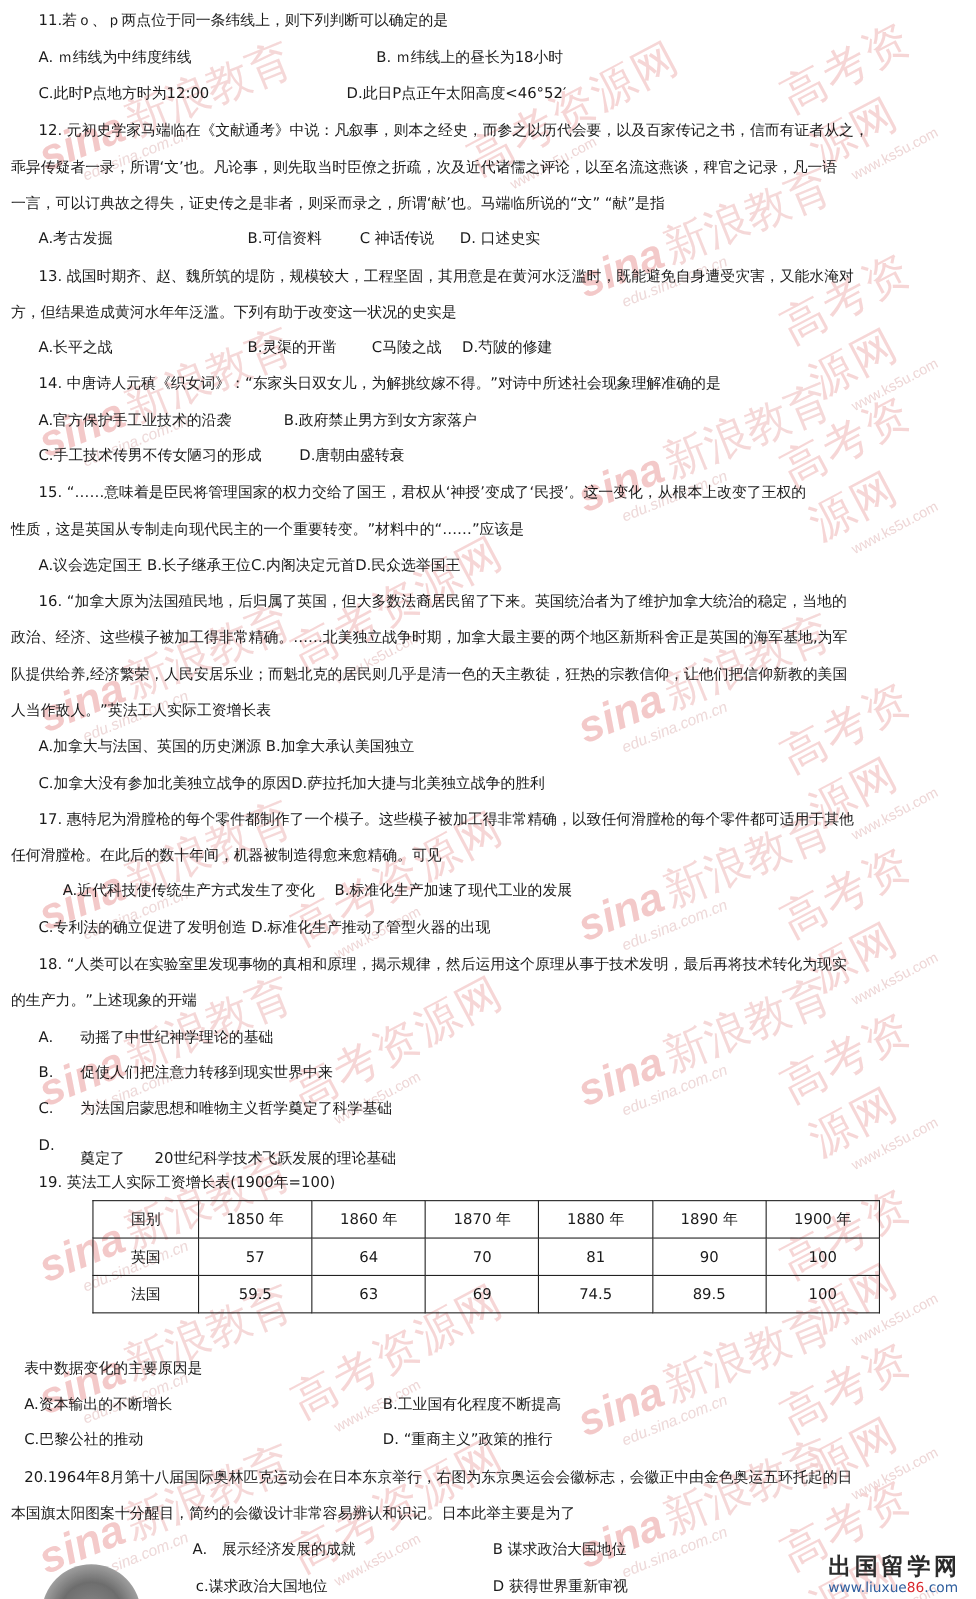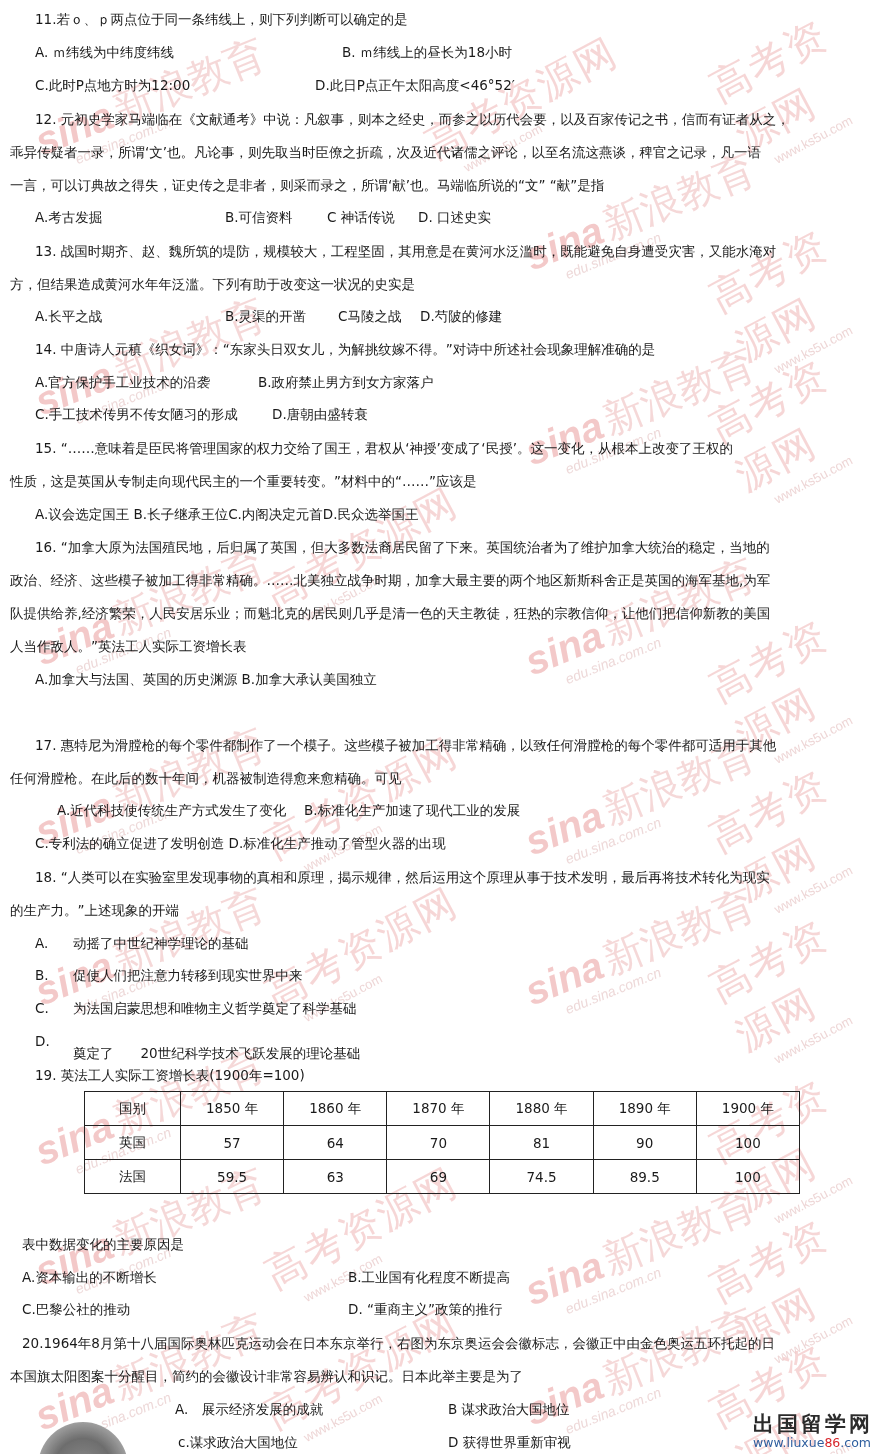--- a/index.html
+++ b/index.html
@@ -109,20 +109,21 @@
 
   <div class="line q" style="top:439px;">15. “……意味着是臣民将管理国家的权力交给了国王，君权从‘神授’变成了‘民授’。这一变化，从根本上改变了王权的</div>
   <div class="line cont" style="top:472px;">性质，这是英国从专制走向现代民主的一个重要转变。”材料中的“……”应该是</div>
   <div class="line opt" style="top:505px;">A.议会选定国王 B.长子继承王位C.内阁决定元首D.民众选举国王</div>
 
   <div class="line q" style="top:538px;">16. “加拿大原为法国殖民地，后归属了英国，但大多数法裔居民留了下来。英国统治者为了维护加拿大统治的稳定，当地的</div>
   <div class="line cont" style="top:571px;">政治、经济、这些模子被加工得非常精确。……北美独立战争时期，加拿大最主要的两个地区新斯科舍正是英国的海军基地,为军</div>
   <div class="line cont" style="top:604px;">队提供给养,经济繁荣，人民安居乐业；而魁北克的居民则几乎是清一色的天主教徒，狂热的宗教信仰，让他们把信仰新教的美国</div>
   <div class="line cont" style="top:637px;">人当作敌人。”英法工人实际工资增长表</div>
   <div class="line opt" style="top:670px;">A.加拿大与法国、英国的历史渊源 B.加拿大承认美国独立</div>
+  <div class="line opt" style="top:703px;">C.加拿大没有参加北美独立战争的原因D.萨拉托加大捷与北美独立战争的胜利</div>
 
   <div class="line q" style="top:736px;">17. 惠特尼为滑膛枪的每个零件都制作了一个模子。这些模子被加工得非常精确，以致任何滑膛枪的每个零件都可适用于其他</div>
   <div class="line cont" style="top:769px;">任何滑膛枪。在此后的数十年间，机器被制造得愈来愈精确。可见</div>
   <div class="line" style="top:801px;left:57px;">A.近代科技使传统生产方式发生了变化　 B.标准化生产加速了现代工业的发展</div>
   <div class="line opt" style="top:834px;">C.专利法的确立促进了发明创造 D.标准化生产推动了管型火器的出现</div>
 
   <div class="line q" style="top:868px;">18. “人类可以在实验室里发现事物的真相和原理，揭示规律，然后运用这个原理从事于技术发明，最后再将技术转化为现实</div>
   <div class="line cont" style="top:901px;">的生产力。”上述现象的开端</div>
   <div class="line opt" style="top:934px;">A.</div>
   <div class="line" style="top:934px;left:73px;">动摇了中世纪神学理论的基础</div>

